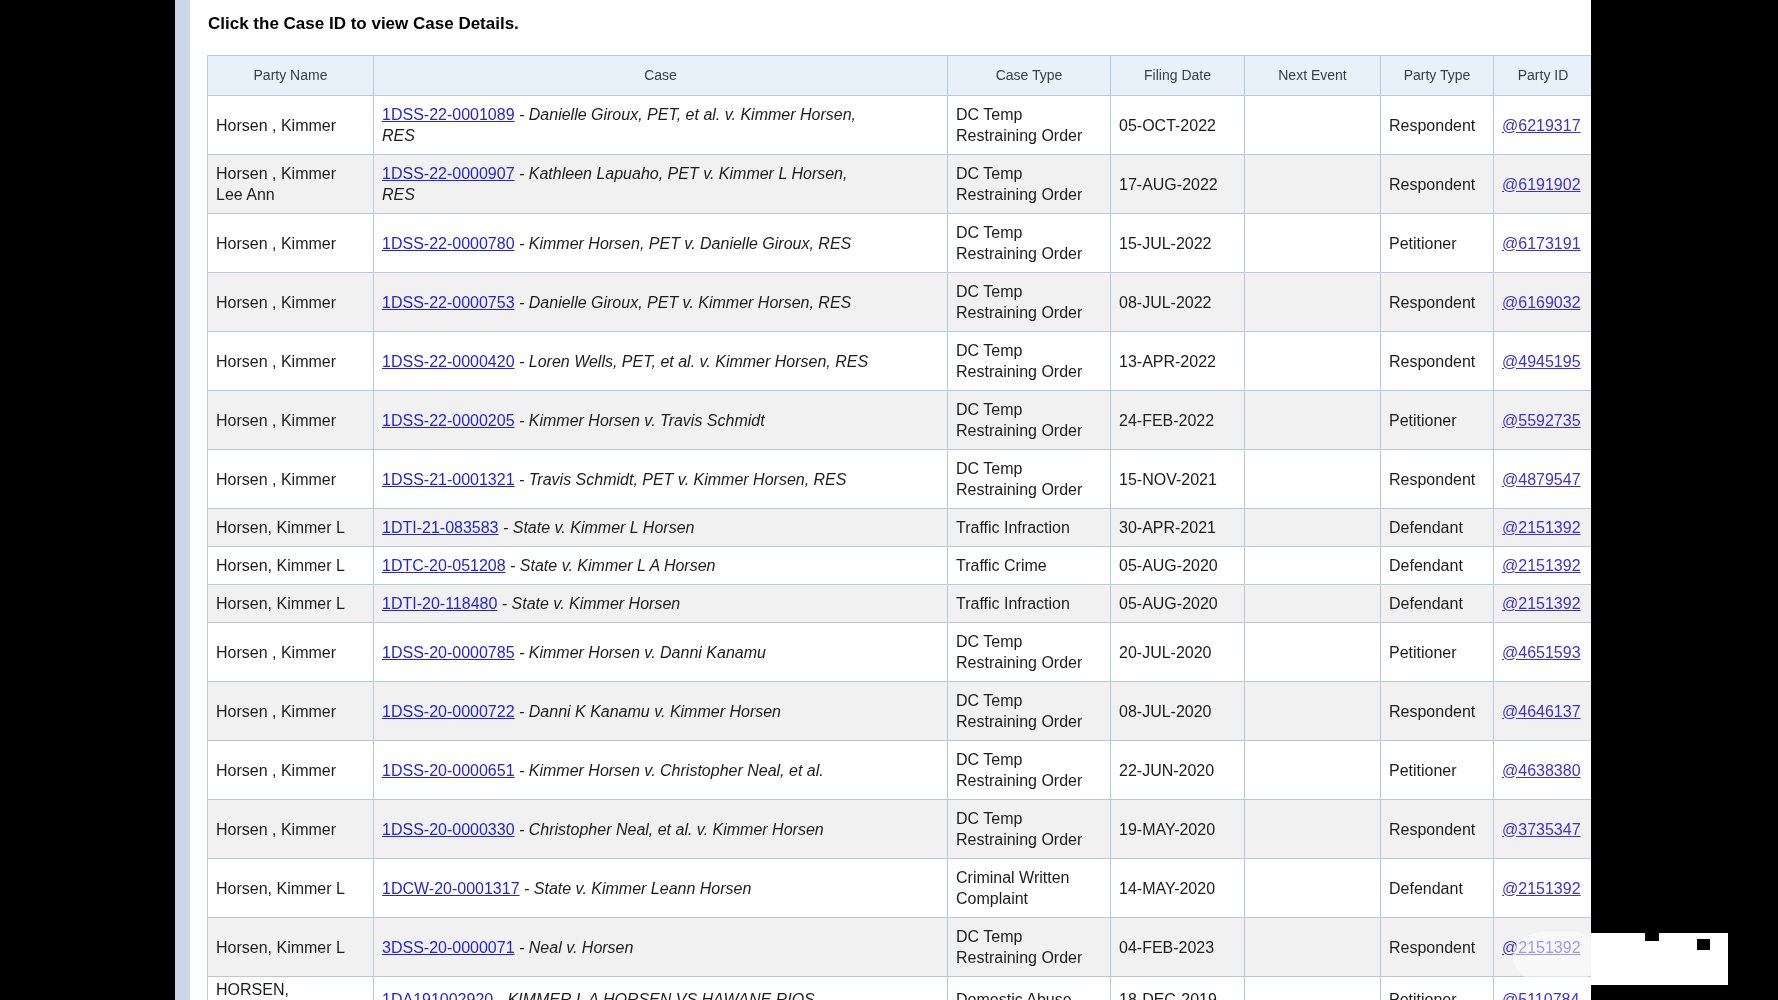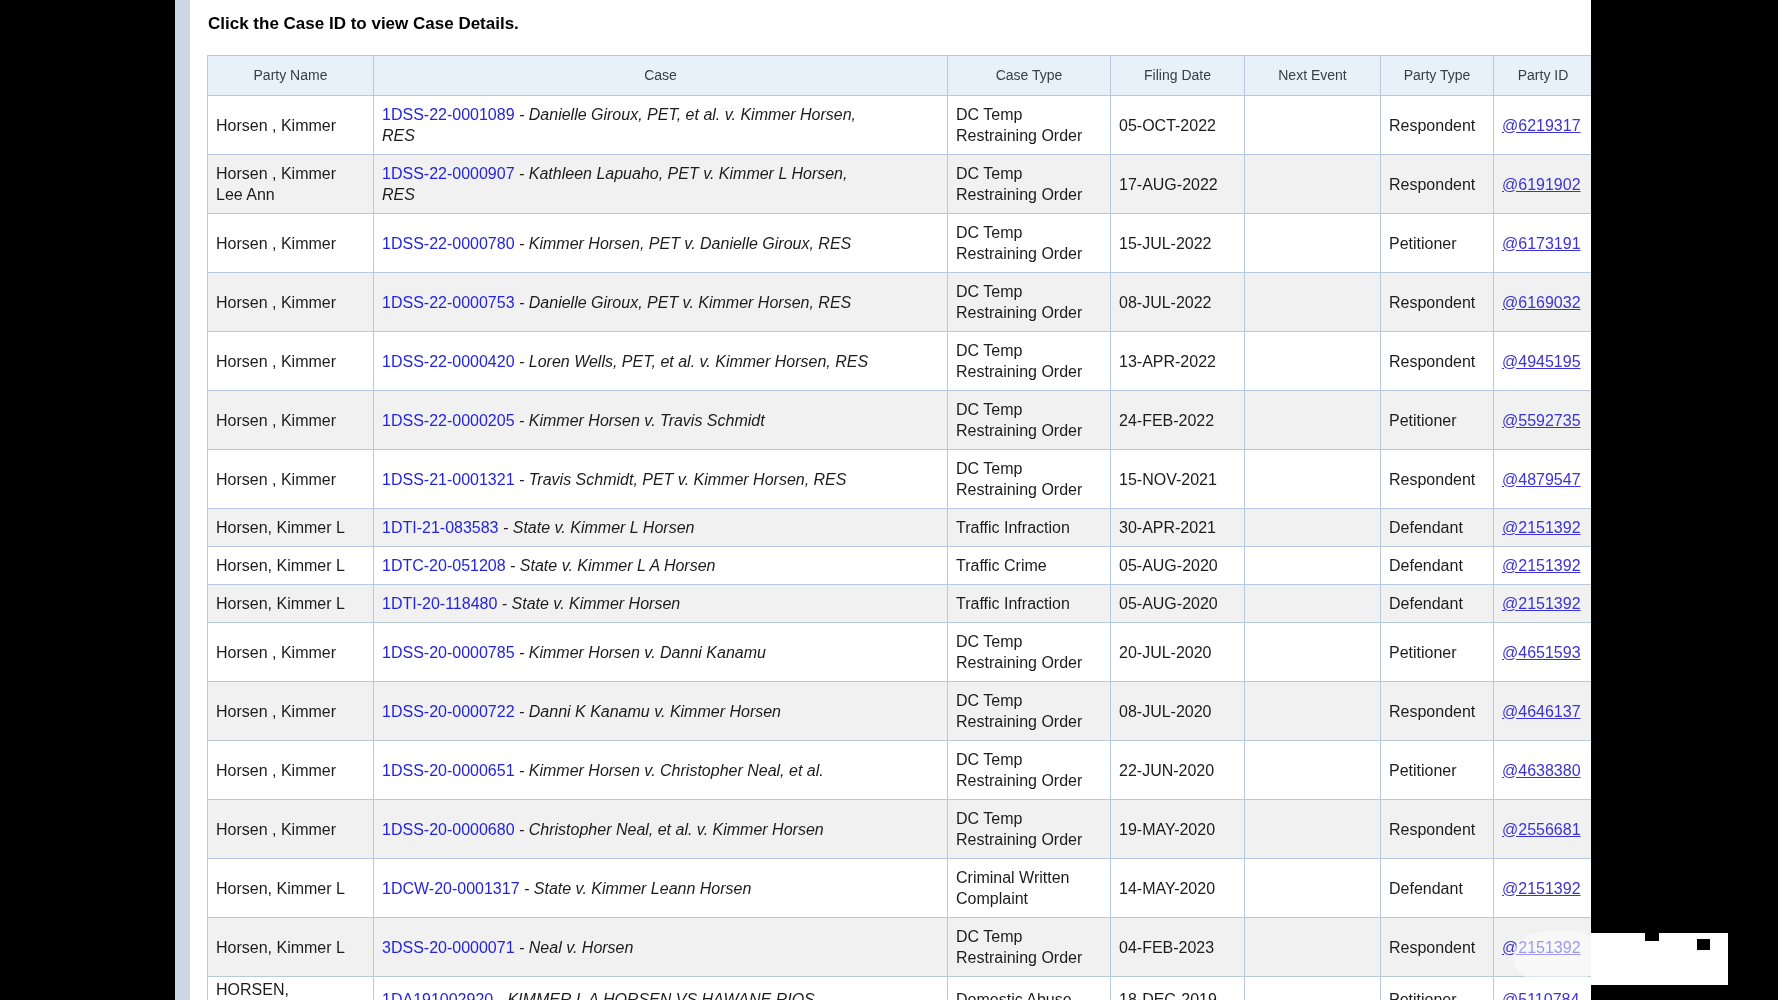--- a/index.html
+++ b/index.html
@@ -56,21 +56,21 @@
     font-weight: normal;
     text-align: center;
     color: #36404a;
     padding: 9px 4px;
     font-size: 14px;
   }
   tbody tr { background: #ffffff; }
   tbody tr:nth-child(even) { background: var(--zebra); }
   tbody tr:last-child td { padding-top: 3px; padding-bottom: 3px; line-height: 19px; }
   td.name-cell { white-space: pre-line; }
-  a.case-link { color: var(--link-case); cursor: pointer; }
+  a.case-link { color: var(--link-case); text-decoration: underline; cursor: pointer; }
   a.pid-link { color: var(--link-party); text-decoration: underline; cursor: pointer; }
   .case-desc { font-style: italic; white-space: pre-line; }
   td.pid-cell { text-align: left; }
   
   .wm-box {
     position: absolute; left: 1591px; top: 933px;
     width: 137px; height: 52px; background: #fff;
   }
   .wm-notch1 { position: absolute; left: 1645px; top: 933px; width: 14px; height: 8px; background: #000; }
   .wm-notch2 { position: absolute; left: 1697px; top: 939px; width: 13px; height: 11px; background: #000; }
@@ -239,26 +239,26 @@
     <td><a class="case-link">1DSS-20-0000651</a> <span class="case-desc">- Kimmer Horsen v. Christopher Neal, et al.</span></td>
     <td>DC Temp Restraining Order</td>
     <td>22-JUN-2020</td>
     <td></td>
     <td>Petitioner</td>
     <td class="pid-cell"><a class="pid-link">@4638380</a></td>
   </tr>
 
   <tr>
     <td class="name-cell">Horsen , Kimmer</td>
-    <td><a class="case-link">1DSS-20-0000680</a> <span class="case-desc">- Christopher Neal, et al. v. Kimmer Horsen</span></td>
+    <td><a class="case-link">1DSS-20-0000330</a> <span class="case-desc">- Christopher Neal, et al. v. Kimmer Horsen</span></td>
     <td>DC Temp Restraining Order</td>
     <td>19-MAY-2020</td>
     <td></td>
     <td>Respondent</td>
-    <td class="pid-cell"><a class="pid-link">@2556681</a></td>
+    <td class="pid-cell"><a class="pid-link">@3735347</a></td>
   </tr>
 
   <tr>
     <td class="name-cell">Horsen, Kimmer L</td>
     <td><a class="case-link">1DCW-20-0001317</a> <span class="case-desc">- State v. Kimmer Leann Horsen</span></td>
     <td>Criminal Written Complaint</td>
     <td>14-MAY-2020</td>
     <td></td>
     <td>Defendant</td>
     <td class="pid-cell"><a class="pid-link">@2151392</a></td>

